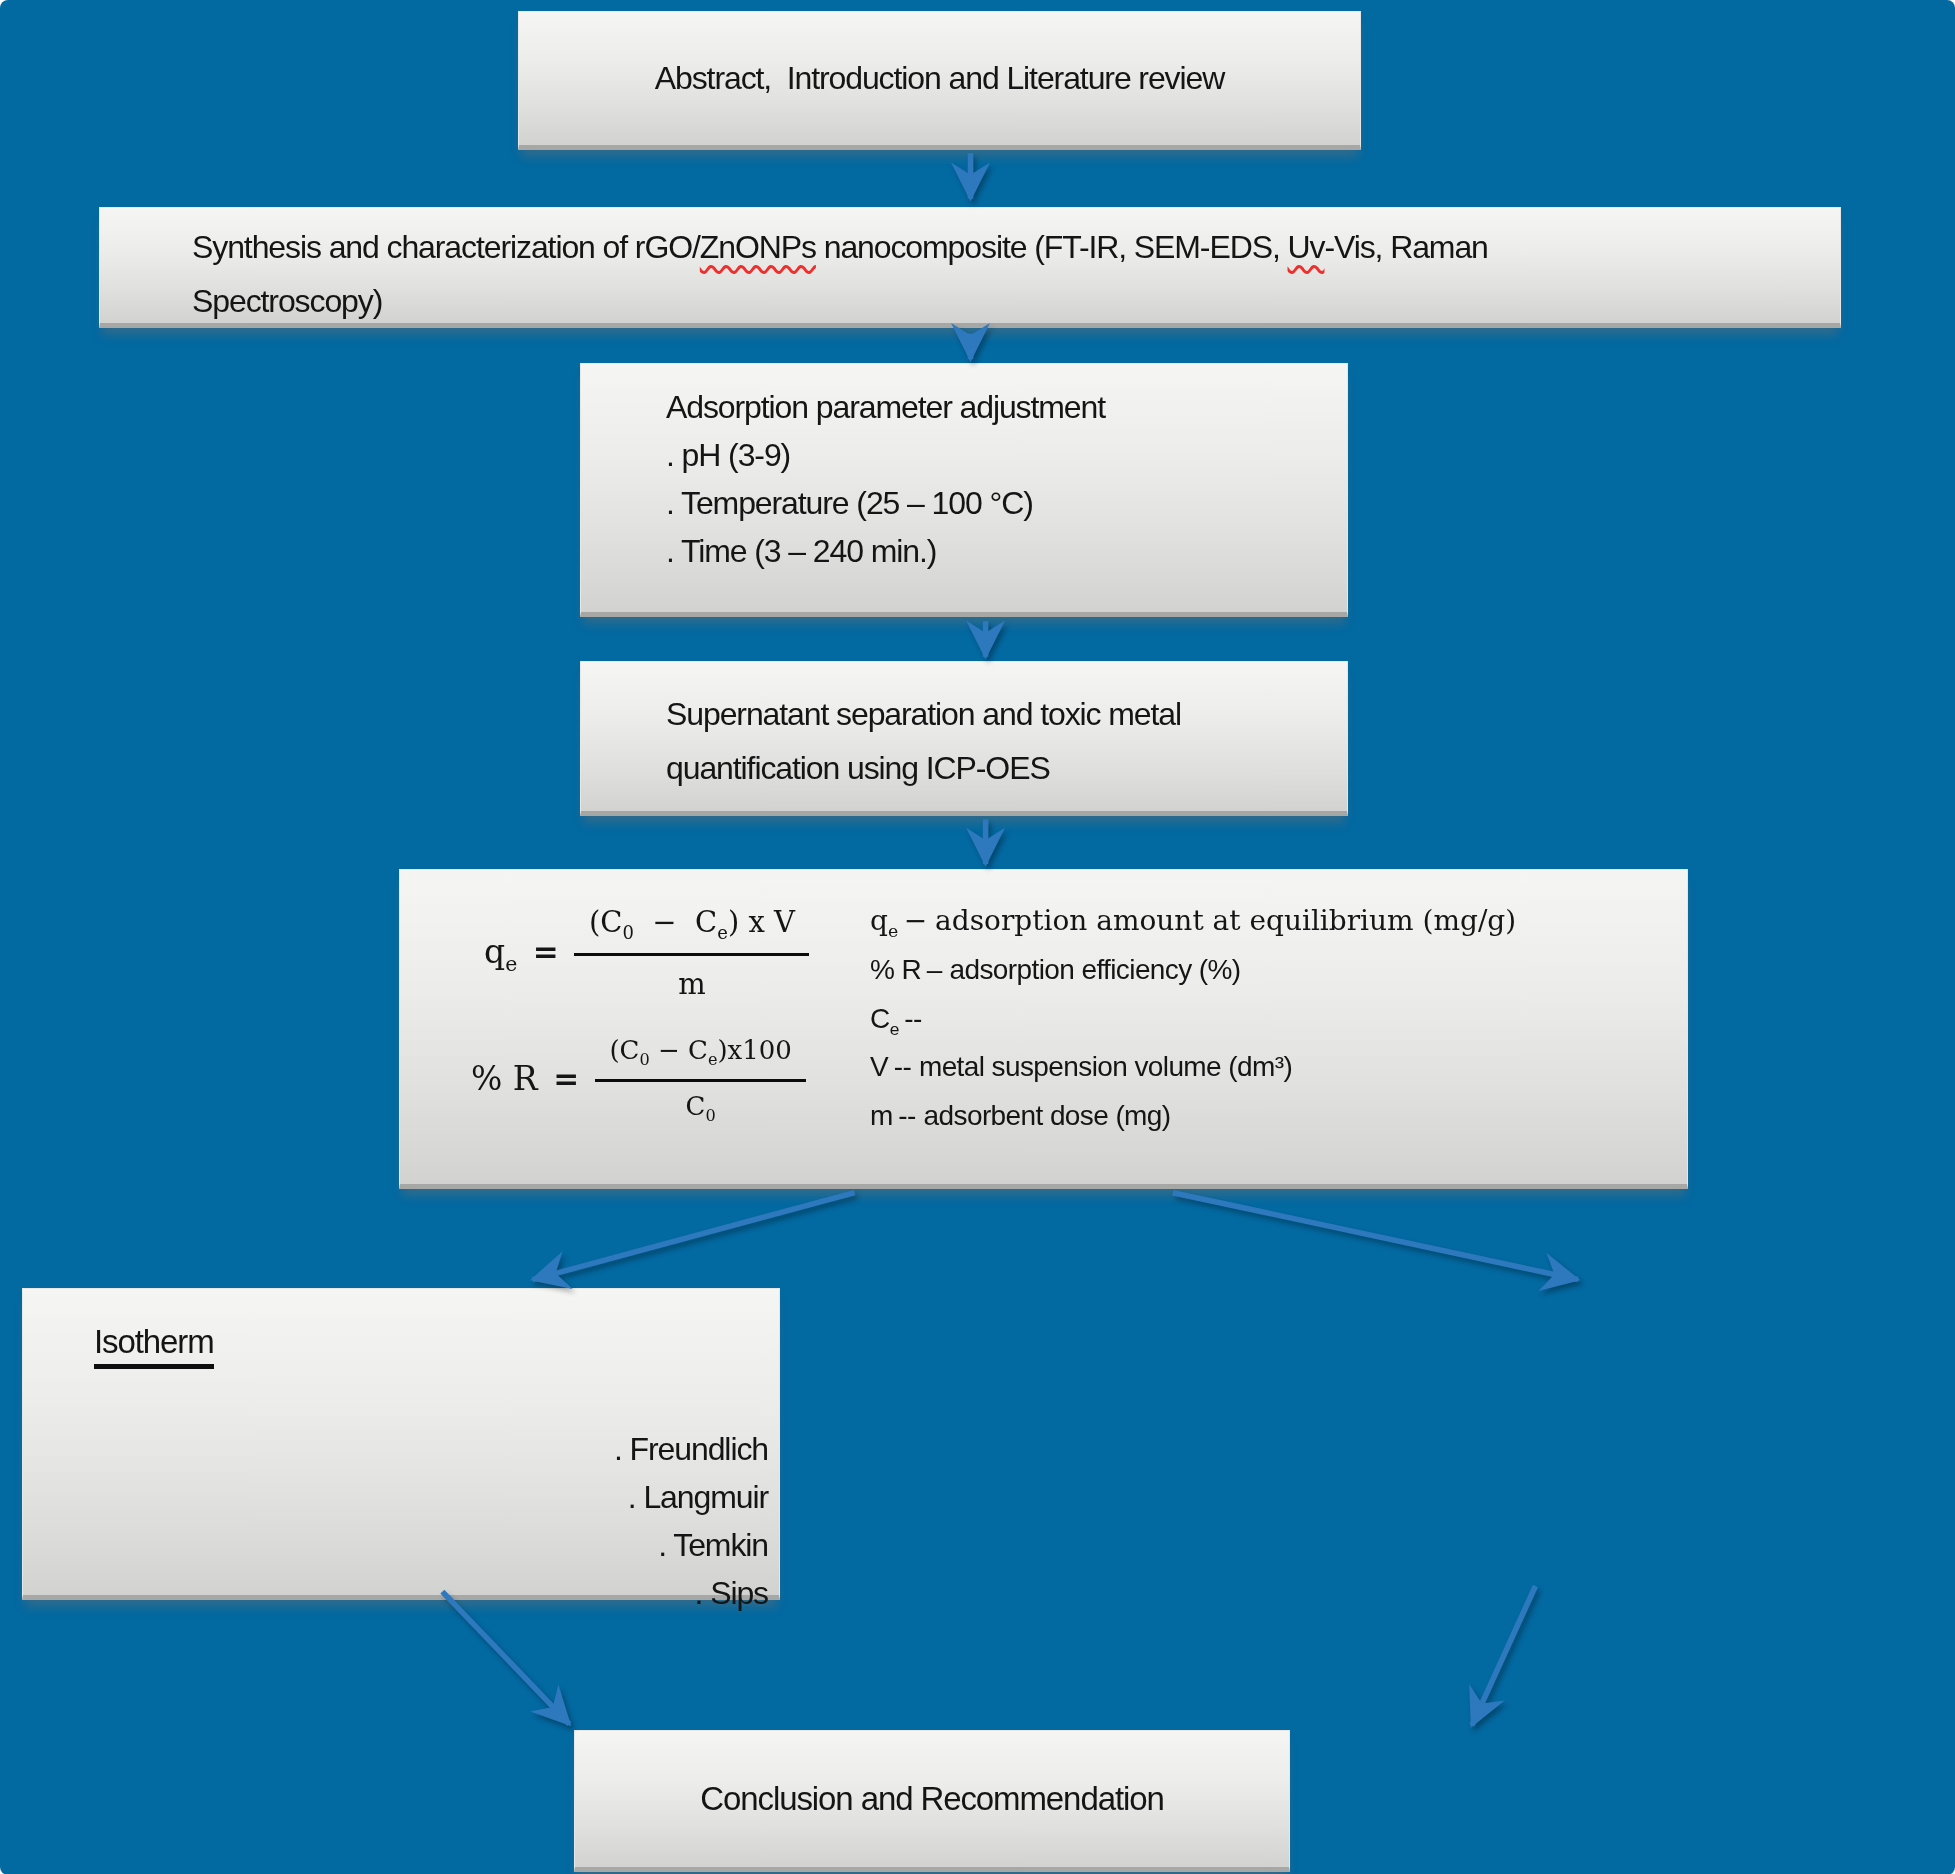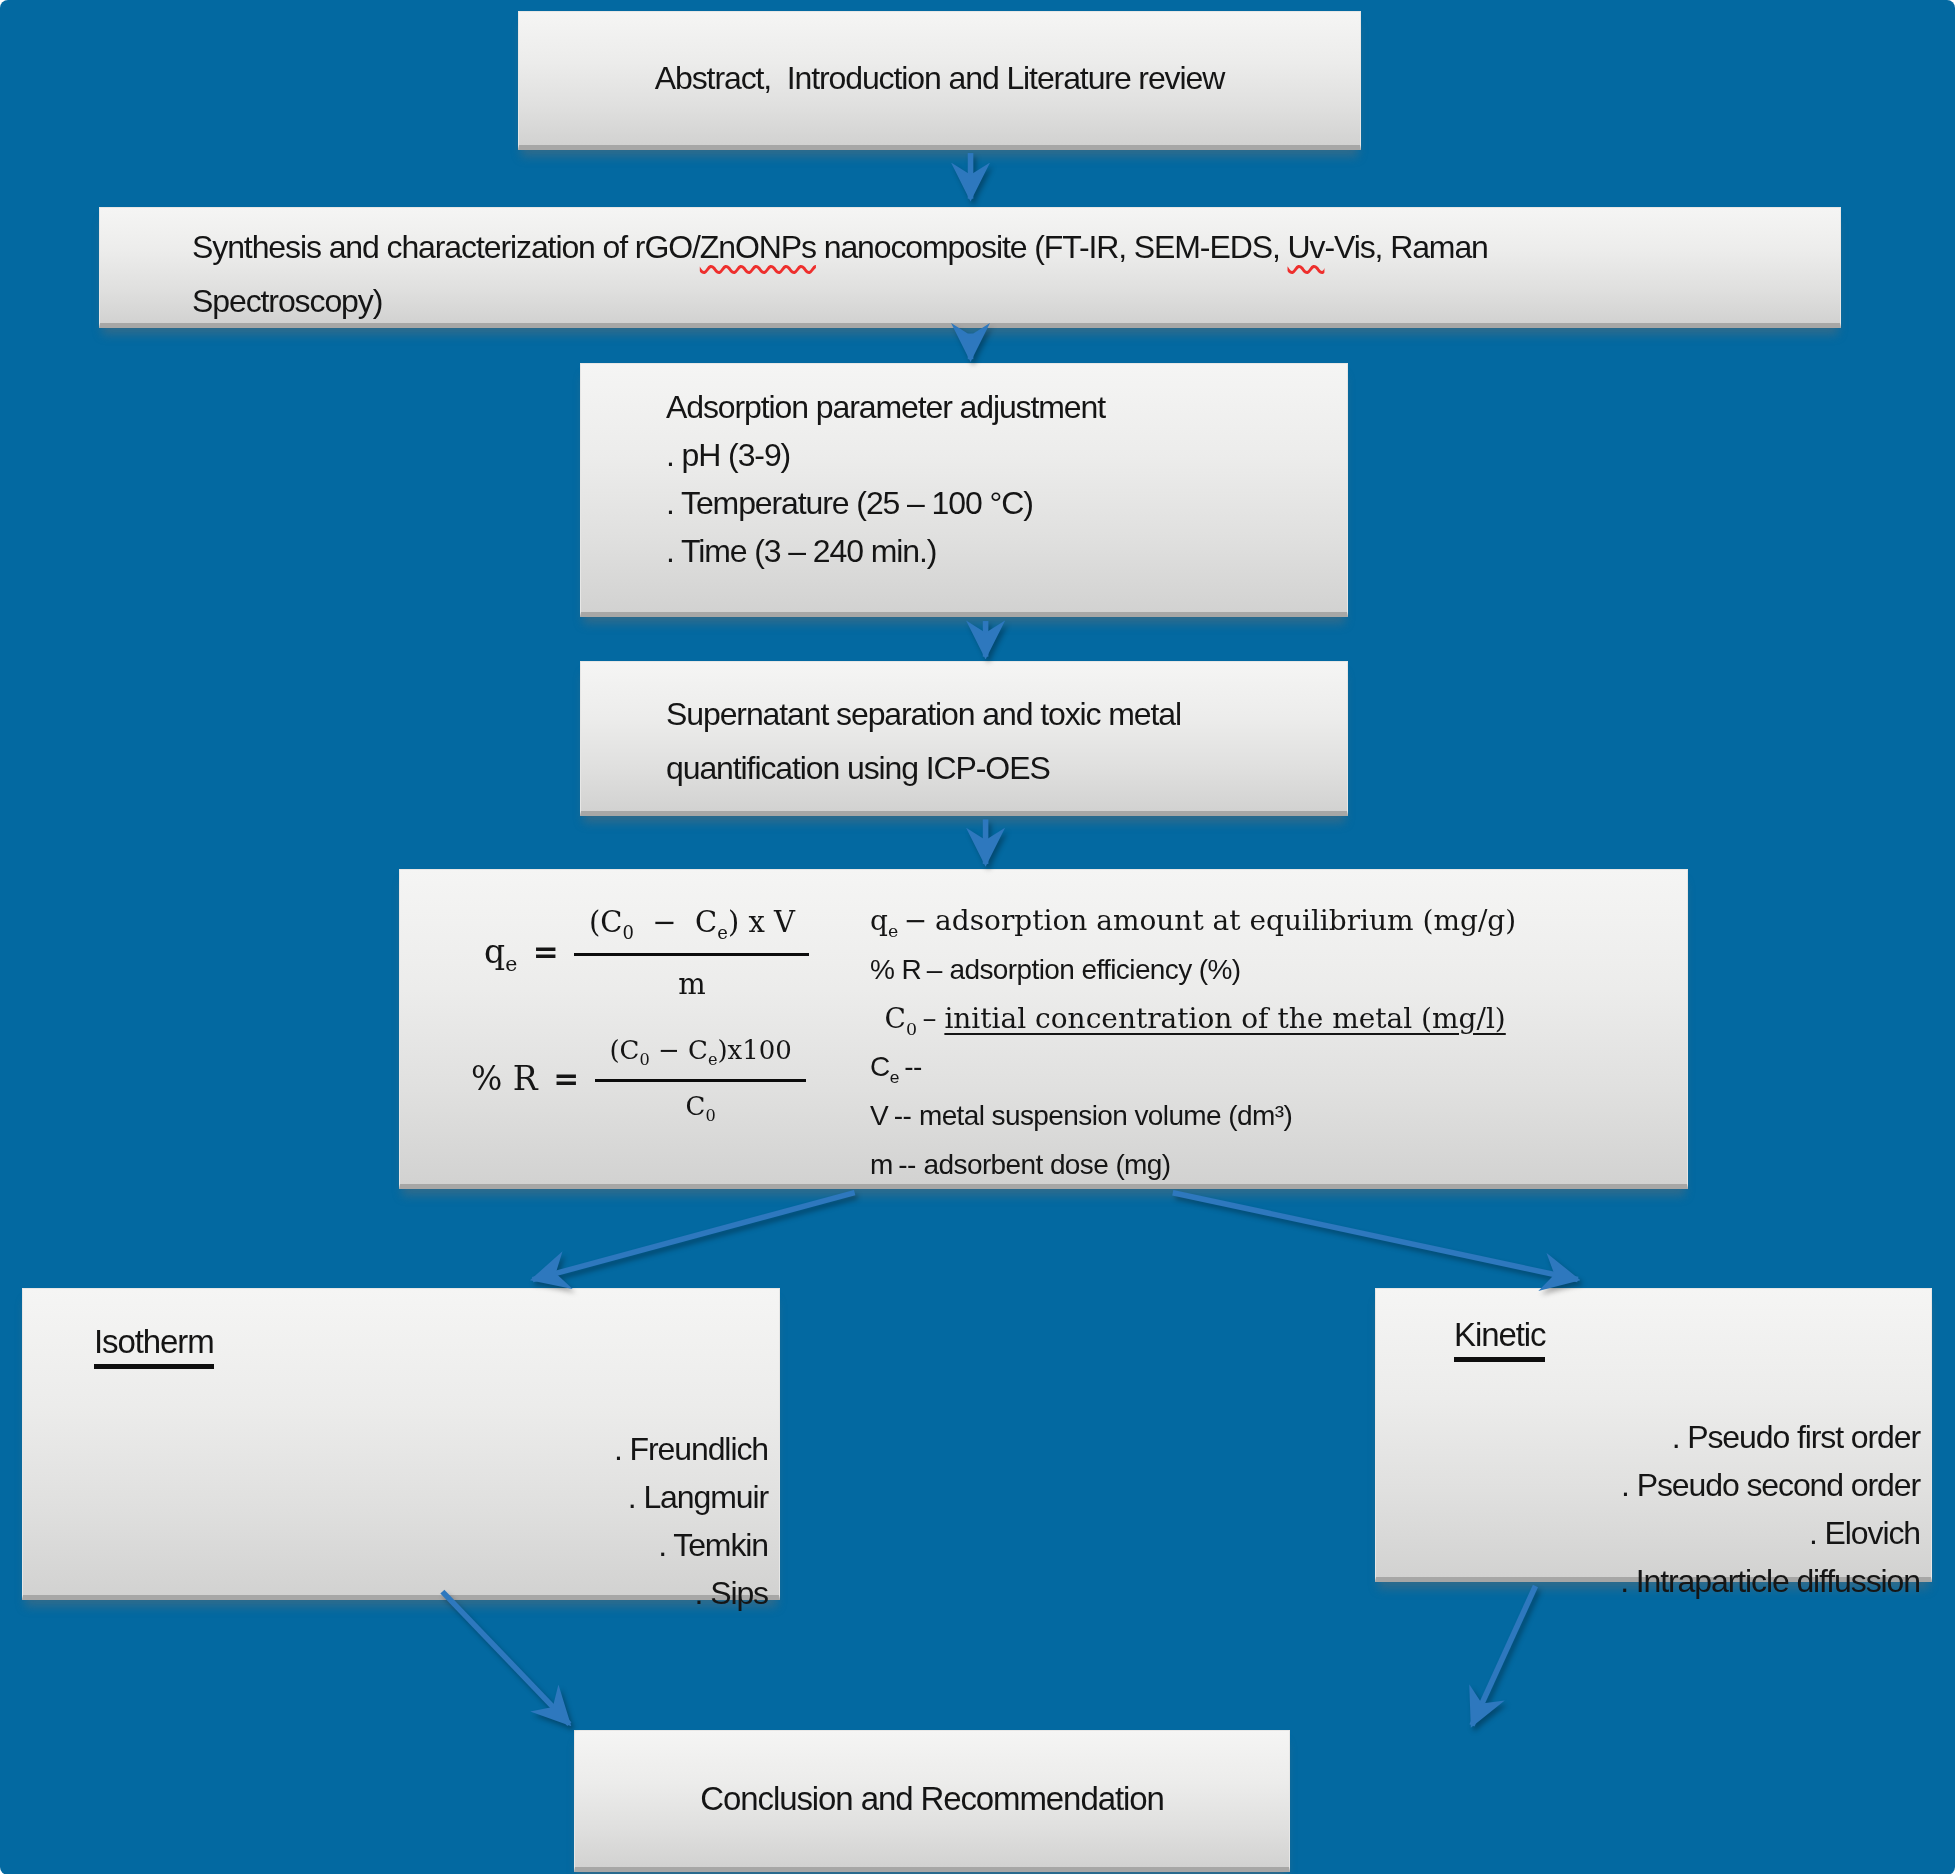--- a/index.html
+++ b/index.html
@@ -142,24 +142,20 @@
 
     <div class="legend">
       <div class="lgd serif">
         <span class="lead"><span>q</span><sub>e</sub><span class="dash">−</span></span>
         <span>adsorption amount at equilibrium (mg/g)</span>
       </div>
       <div class="lgd">
         <span class="lead"><span>% R</span><sub></sub><span class="dash">–</span></span>
         <span>adsorption efficiency (%)</span>
       </div>
-      <div class="lgd serif indent">
-        <span class="lead"><span>C</span><sub>0</sub><span class="dash">–</span></span>
-        <span class="u">initial concentration of the metal (mg/l)</span>
-      </div>
       <div class="lgd">
         <span class="lead"><span>C</span><sub>e</sub><span class="dash">--</span></span>
       </div>
       <div class="lgd">
         <span class="lead"><span>V</span><sub></sub><span class="dash">--</span></span>
         <span>metal suspension volume (dm³)</span>
       </div>
       <div class="lgd">
         <span class="lead"><span>m</span><sub></sub><span class="dash">--</span></span>
         <span>adsorbent dose (mg)</span>
@@ -170,29 +166,20 @@
   <div class="box" id="box-isotherm">
     <span class="heading">Isotherm</span>
     <div class="list">
       <div>. Freundlich</div>
       <div>. Langmuir</div>
       <div>. Temkin</div>
       <div>. Sips</div>
     </div>
   </div>
 
-  <div class="box" id="box-kinetic">
-    <span class="heading">Kinetic</span>
-    <div class="list">
-      <div>. Pseudo first order</div>
-      <div>. Pseudo second order</div>
-      <div>. Elovich</div>
-      <div>. Intraparticle diffussion</div>
-    </div>
-  </div>
 
   <div class="box center-box" id="box-conclusion">
     <span>Conclusion and Recommendation</span>
   </div>
 
   <svg id="arrow-layer" viewBox="0 0 3509 3364" xmlns="http://www.w3.org/2000/svg">
     <defs>
       <marker id="ah" viewBox="0 0 7 7" refX="6.5" refY="3.5" markerWidth="7" markerHeight="7" orient="auto">
         <path d="M0,0 L7,3.5 L0,7 L2.2,3.5 Z" fill="#2E78BE"></path>
       </marker>

